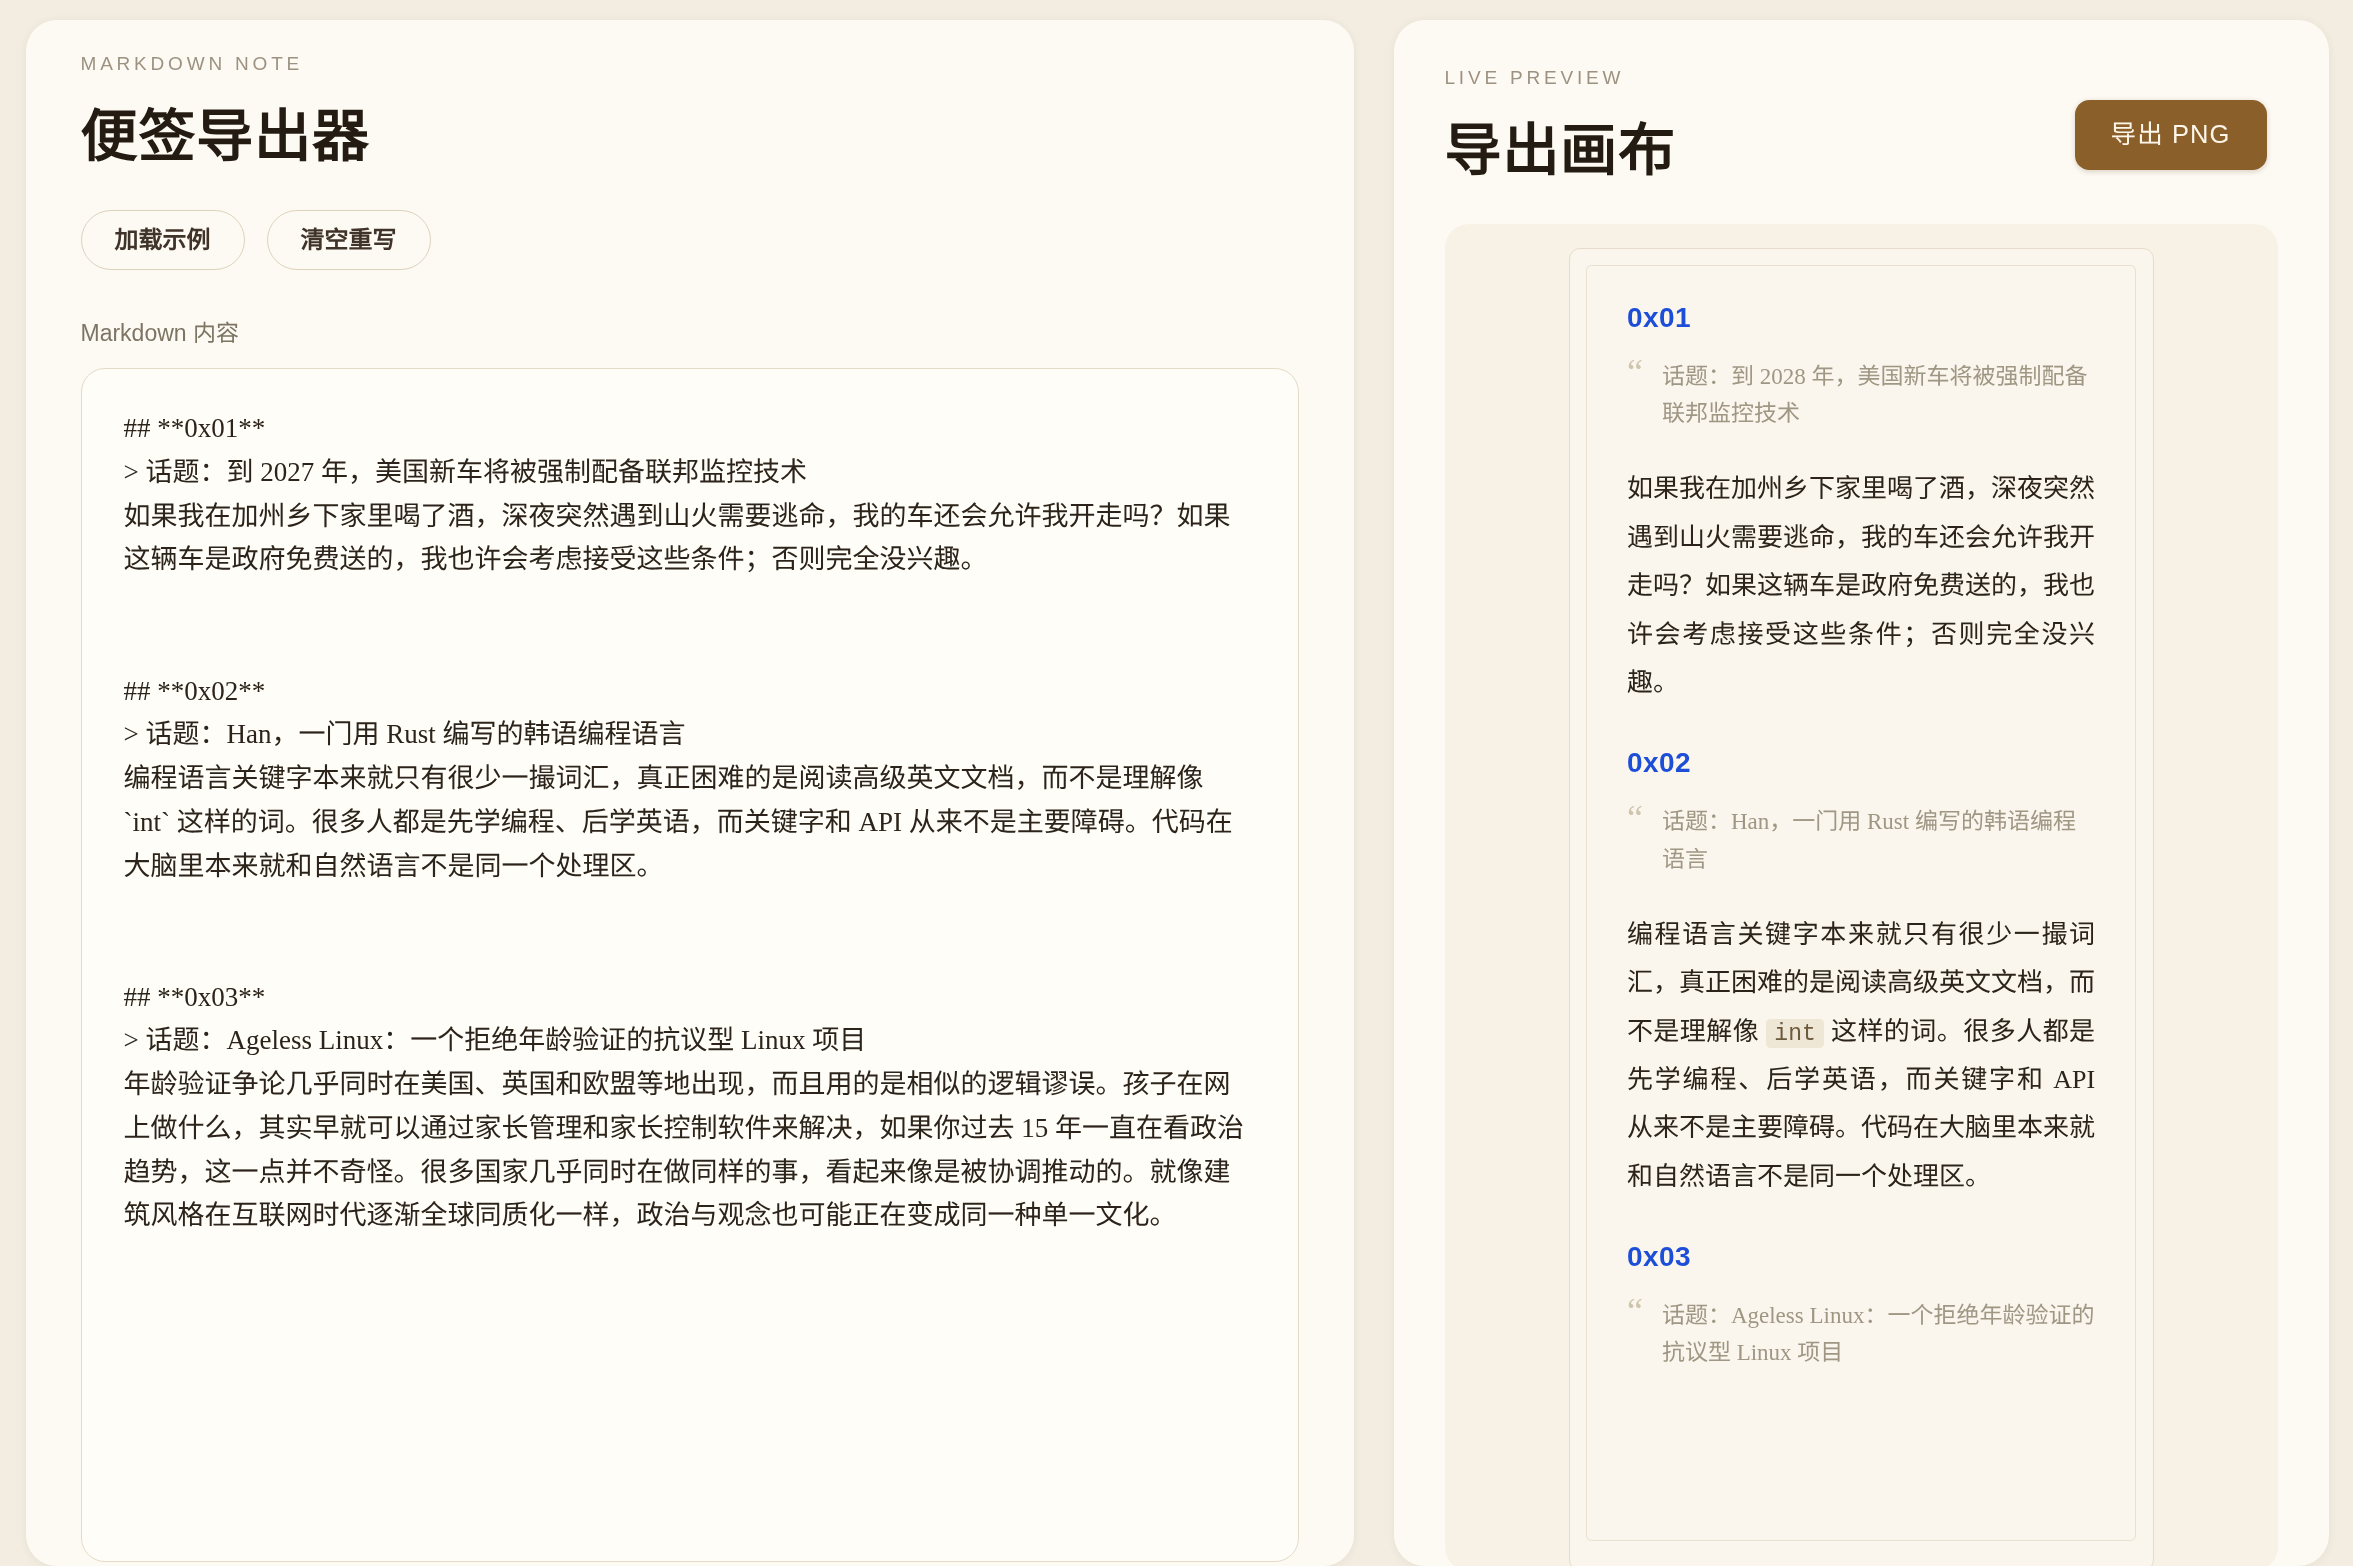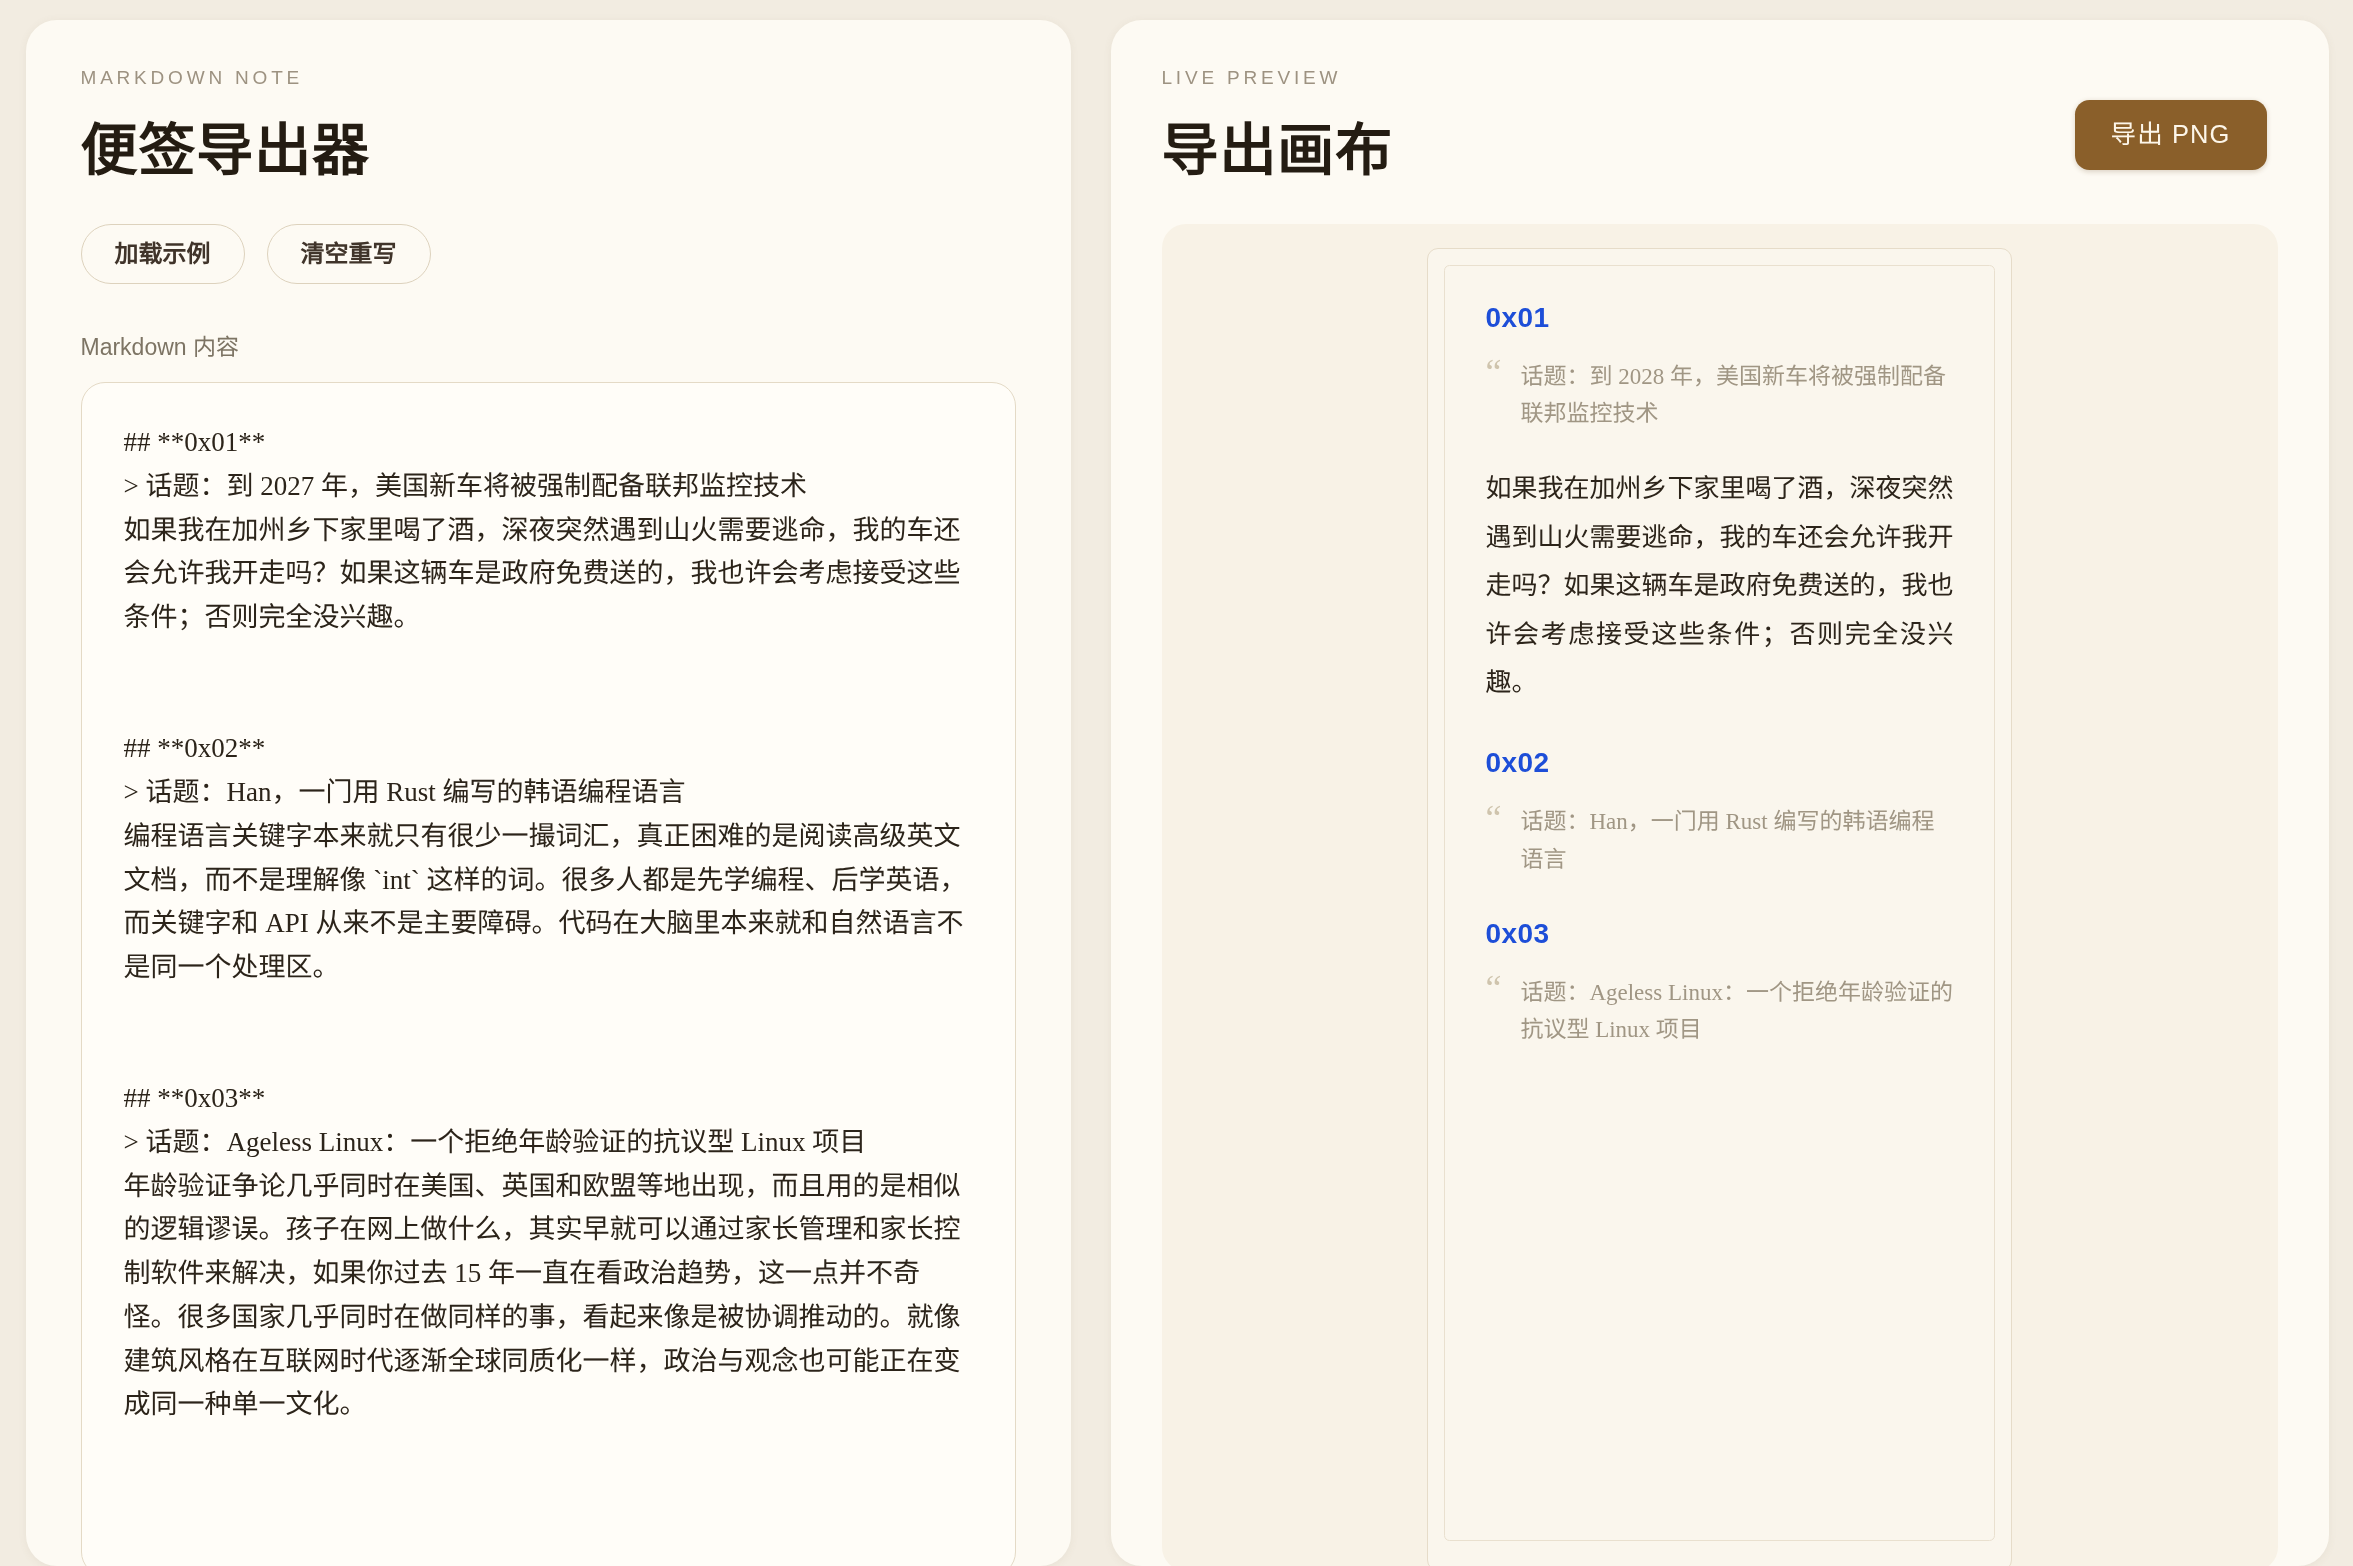--- a/index.html
+++ b/index.html
@@ -24,22 +24,22 @@
 
   
   .panel {
     background: #fdfaf3;
     border-radius: 31px;
     box-shadow: 0 1.8px 9px rgba(120, 100, 70, 0.07);
     box-sizing: border-box;
     overflow: hidden;
   }
   .panel-left {
-    width: 1045px;
-    padding: 47px 55px 0 55px;
+    width: 1328px;
+    padding: 33px 55px 0 55px;
   }
   .panel-right {
     flex: 1;
     padding: 47px 51px 0 51px;
     position: relative;
   }
 
   .eyebrow {
     font-family: "Liberation Sans", sans-serif;
     font-size: 19px;
@@ -247,20 +247,21 @@
             <span class="qmark">“</span>
             <p>话题：到 2028 年，美国新车将被强制配备联邦监控技术</p>
           </div>
           <p class="pv-para"><span>如果我在加州乡下家里喝了酒，深夜突然遇到山火需要逃命，我的车还会允许我开走吗？如果这辆车是政府免费送的，我也许会考虑接受这些条件；否则完全没兴趣。</span></p>
 
           <h2 class="pv-h spaced">0x02</h2>
           <div class="pv-quote">
             <span class="qmark">“</span>
             <p>话题：Han，一门用 Rust 编写的韩语编程语言</p>
           </div>
+          <p class="pv-para"><span>编程语言关键字本来就只有很少一撮词汇，真正困难的是阅读高级英文文档，而不是理解像 </span><span class="code-chip">int</span><span> 这样的词。很多人都是先学编程、后学英语，而关键字和 API 从来不是主要障碍。代码在大脑里本来就和自然语言不是同一个处理区。</span></p>
 
           <h2 class="pv-h spaced">0x03</h2>
           <div class="pv-quote">
             <span class="qmark">“</span>
             <p>话题：Ageless Linux：一个拒绝年龄验证的抗议型 Linux 项目</p>
           </div>
 
         </div>
       </div>
     </div>

